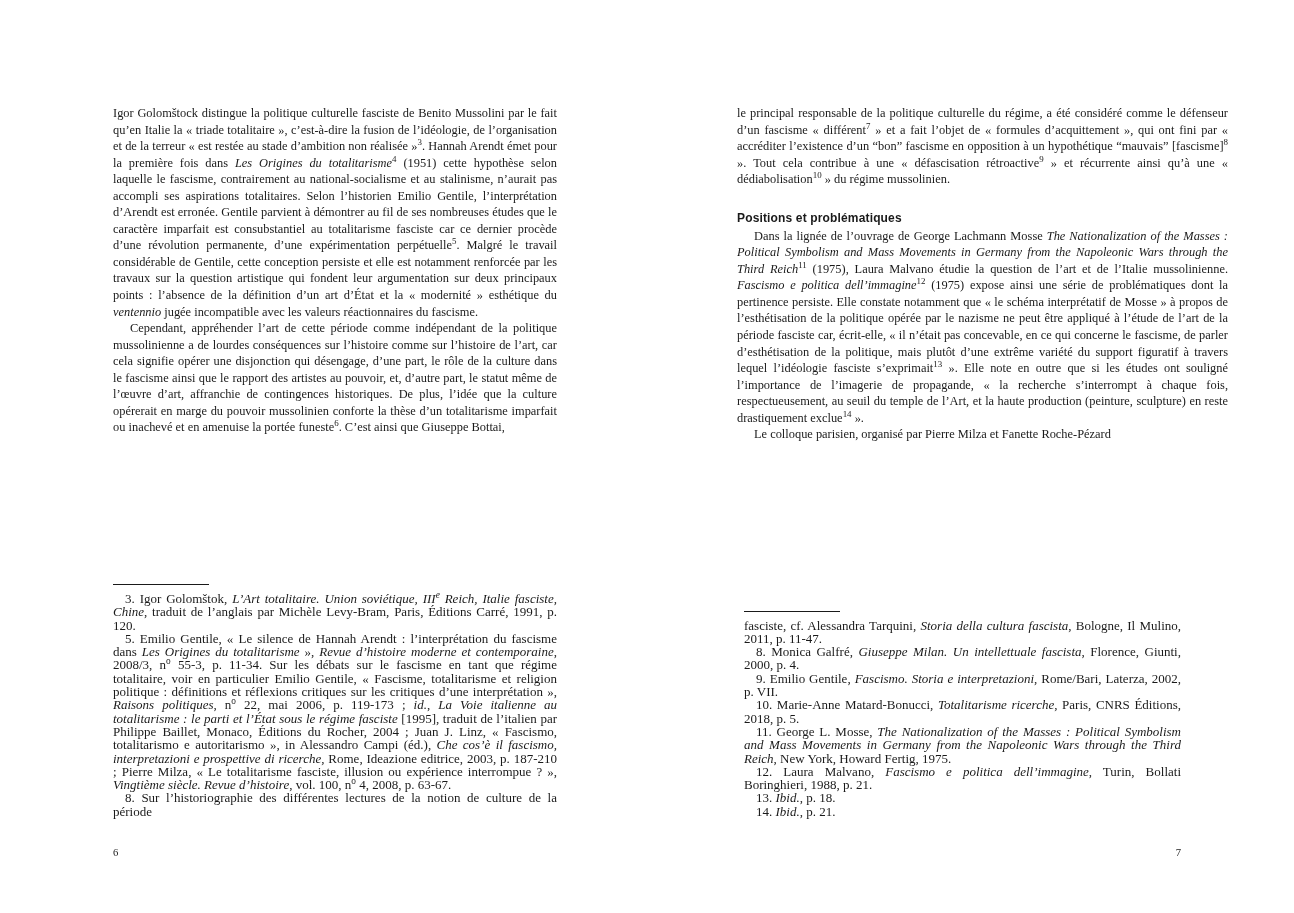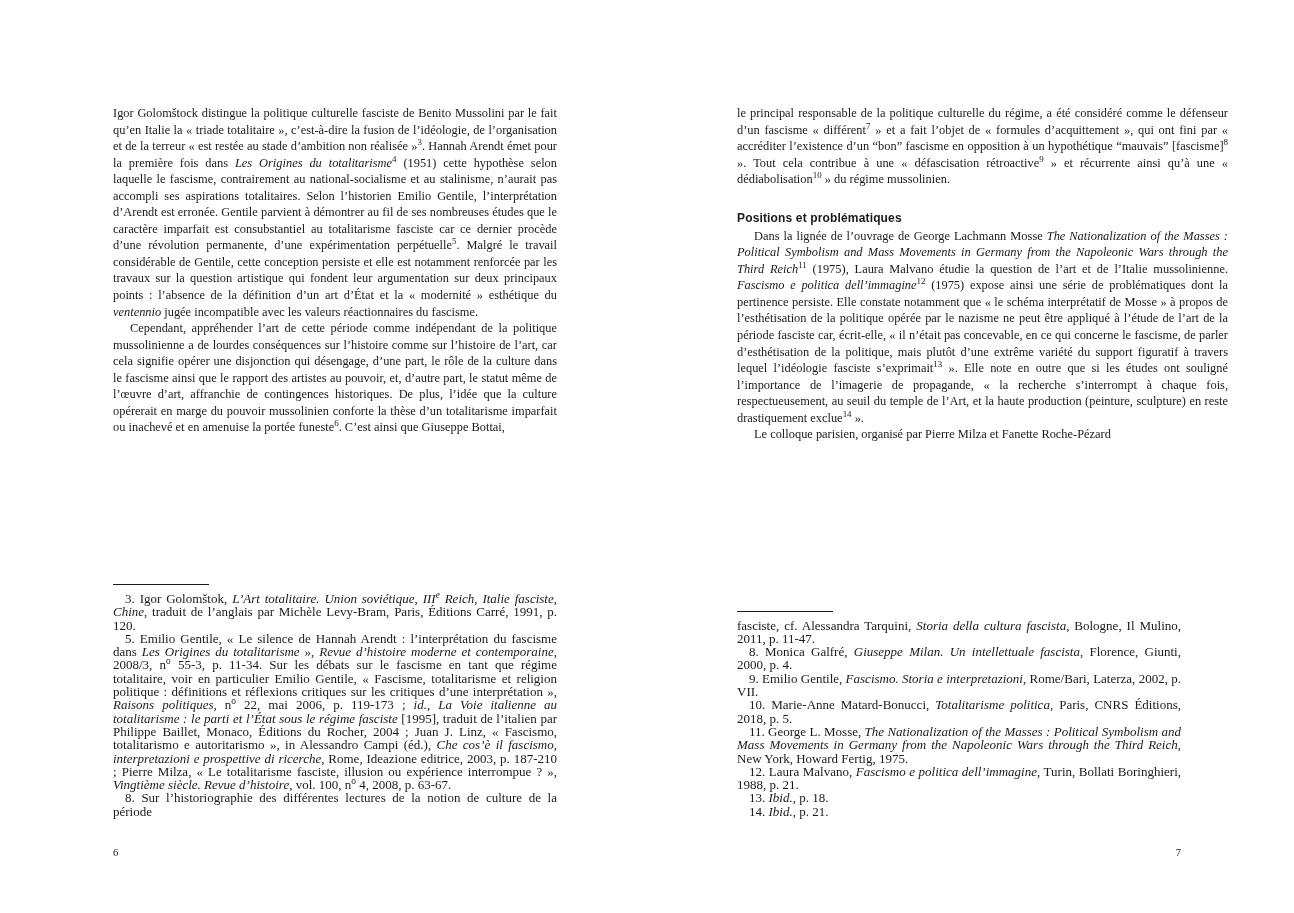--- a/index.html
+++ b/index.html
@@ -59,21 +59,21 @@
     left: 113px;
     right: 90px;
     bottom: 95px;
     font-size: 13px;
     line-height: 13.3px;
     text-align: justify;
     hyphens: auto;
     -webkit-hyphens: auto;
   }
   .page-right .notes {
-    left: 90px;
+    left: 97px;
     right: 113px;
   }
   .notes .rule {
     width: 96px;
     height: 1px;
     background: #1a1a1a;
     margin: 0 0 7px 0;
   }
   .notes p {
     margin: 0;
@@ -122,21 +122,21 @@
       <h2 class="section-head">Positions et problématiques</h2>
       <p class="indent">Dans la lignée de l’ouvrage de George Lachmann Mosse <i>The Nationalization of the Masses : Political Symbolism and Mass Movements in Germany from the Napoleonic Wars through the Third Reich</i><sup>11</sup> (1975), Laura Malvano étudie la question de l’art et de l’Italie mussolinienne. <i>Fascismo e politica dell’immagine</i><sup>12</sup> (1975) expose ainsi une série de problématiques dont la pertinence persiste. Elle constate notamment que « le schéma interprétatif de Mosse » à propos de l’esthétisation de la politique opérée par le nazisme ne peut être appliqué à l’étude de l’art de la période fasciste car, écrit-elle, « il n’était pas concevable, en ce qui concerne le fascisme, de parler d’esthétisation de la politique, mais plutôt d’une extrême variété du support figuratif à travers lequel l’idéologie fasciste s’exprimait<sup>13</sup> ». Elle note en outre que si les études ont souligné l’importance de l’imagerie de propagande, « la recherche s’interrompt à chaque fois, respectueusement, au seuil du temple de l’Art, et la haute production (peinture, sculpture) en reste drastiquement exclue<sup>14</sup> ».</p>
       <p class="indent">Le colloque parisien, organisé par Pierre Milza et Fanette Roche-Pézard</p>
     </div>
 
     <div class="notes">
       <div class="rule"></div>
       <p style="text-indent:0">fasciste, cf. Alessandra Tarquini, <i>Storia della cultura fascista</i>, Bologne, Il Mulino, 2011, p. 11-47.</p>
       <p>8. Monica Galfré, <i>Giuseppe Milan. Un intellettuale fascista</i>, Florence, Giunti, 2000, p. 4.</p>
       <p>9. Emilio Gentile, <i>Fascismo. Storia e interpretazioni</i>, Rome/Bari, Laterza, 2002, p. VII.</p>
-      <p>10. Marie-Anne Matard-Bonucci, <i>Totalitarisme politica</i>, Paris, CNRS Éditions, 2018, p. 5.</p>
+      <p>10. Marie-Anne Matard-Bonucci, <i>Totalitarisme ricerche</i>, Paris, CNRS Éditions, 2018, p. 5.</p>
       <p>11. George L. Mosse, <i>The Nationalization of the Masses : Political Symbolism and Mass Movements in Germany from the Napoleonic Wars through the Third Reich</i>, New York, Howard Fertig, 1975.</p>
       <p>12. Laura Malvano, <i>Fascismo e politica dell’immagine</i>, Turin, Bollati Boringhieri, 1988, p. 21.</p>
       <p>13. <i>Ibid.</i>, p. 18.</p>
       <p>14. <i>Ibid.</i>, p. 21.</p>
     </div>
 
     <div class="folio">7</div>
   </div>
 
 </div>

